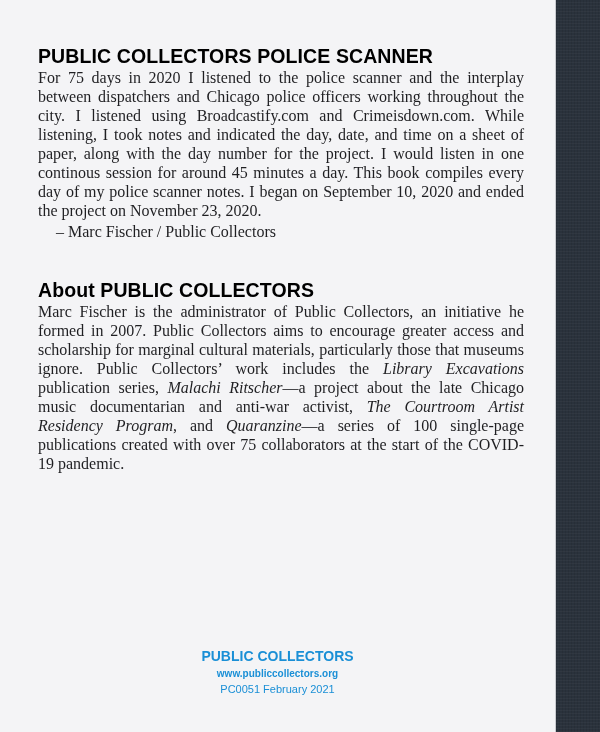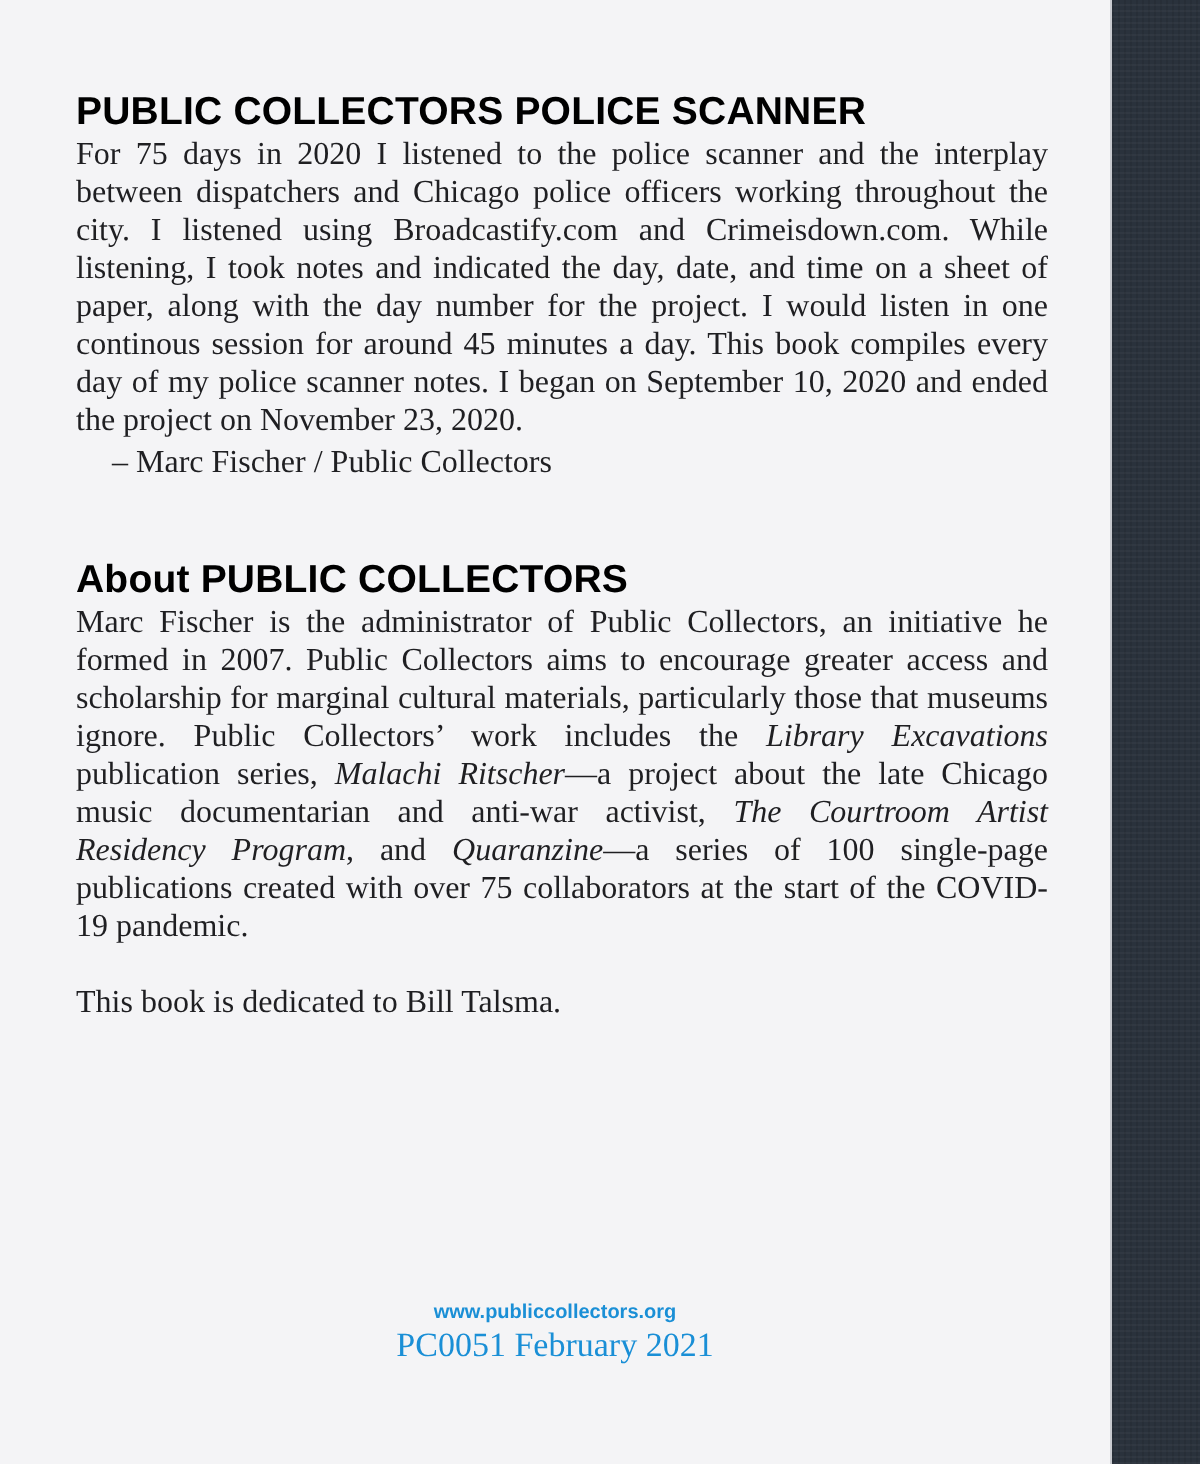--- a/index.html
+++ b/index.html
@@ -43,38 +43,38 @@
     .section2 { margin-top: 37px; }
     .dedication { margin-top: 19px; text-align: left; }
     .footer {
       position: absolute; left: 0; width: 555px; top: 648px;
       text-align: center;
       font-family: "Liberation Sans", sans-serif;
       color: #1a8fd6;
     }
     .footer .f1 { font-weight: bold; font-size: 14px; line-height: 17px; }
     .footer .f2 { font-weight: bold; font-size: 10px; line-height: 17px; }
-    .footer .f3 { font-size: 17px; line-height: 15px; font-family: Liberation Serif, serif; }
+    .footer .f3 { font-size: 11px; line-height: 15px; }
     i { font-style: italic; }
   </style>
 </head>
 <body>
 
 <div class="page">
   <div class="content">
     <h1>PUBLIC COLLECTORS POLICE SCANNER</h1>
     <p>For 75 days in 2020 I listened to the police scanner and the interplay between dispatchers and Chicago police officers working throughout the city. I listened using Broadcastify.com and Crimeisdown.com. While listening, I took notes and indicated the day, date, and time on a sheet of paper, along with the day number for the project. I would listen in one continous session for around 45 minutes a day. This book compiles every day of my police scanner notes. I began on September 10, 2020 and ended the project on November 23, 2020.</p>
     <p class="sig">– Marc Fischer / Public Collectors</p>
 
     <div class="section2">
       <h2>About PUBLIC COLLECTORS</h2>
       <p><span>Marc Fischer is the administrator of Public Collectors, an initiative he formed in 2007. Public Collectors aims to encourage greater access and scholarship for marginal cultural materials, particularly those that museums ignore. Public Collectors’ work includes the </span><i>Library Excavations</i><span> publication series, </span><i>Malachi Ritscher</i><span>—a project about the late Chicago music documentarian and anti-war activist, </span><i>The Courtroom Artist Residency Program</i><span>, and </span><i>Quaranzine</i><span>—a series of 100 single-page publications created with over 75 collaborators at the start of the COVID-19 pandemic.</span></p>
-      <p class="dedication">This book is dedicated to Bill Talsma.</p>
     </div>
   </div>
 
   <div class="footer">
+    <div class="f1">PUBLIC COLLECTORS</div>
     <div class="f2">www.publiccollectors.org</div>
     <div class="f3">PC0051 February 2021</div>
   </div>
 </div>
 
 <div class="spine"></div>
 
 </body></html>

